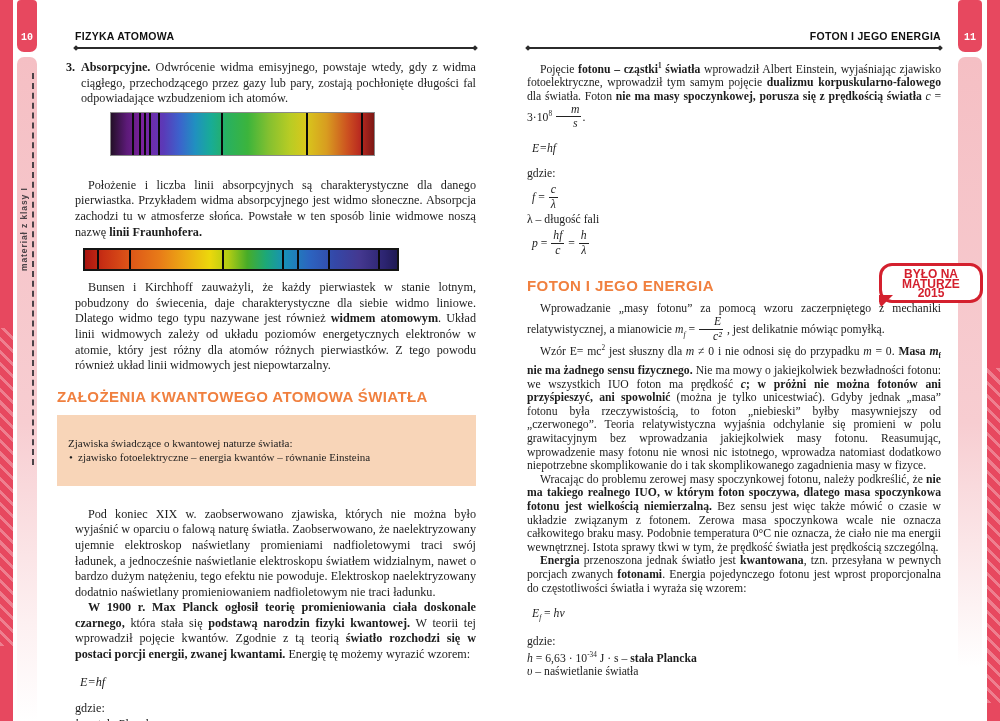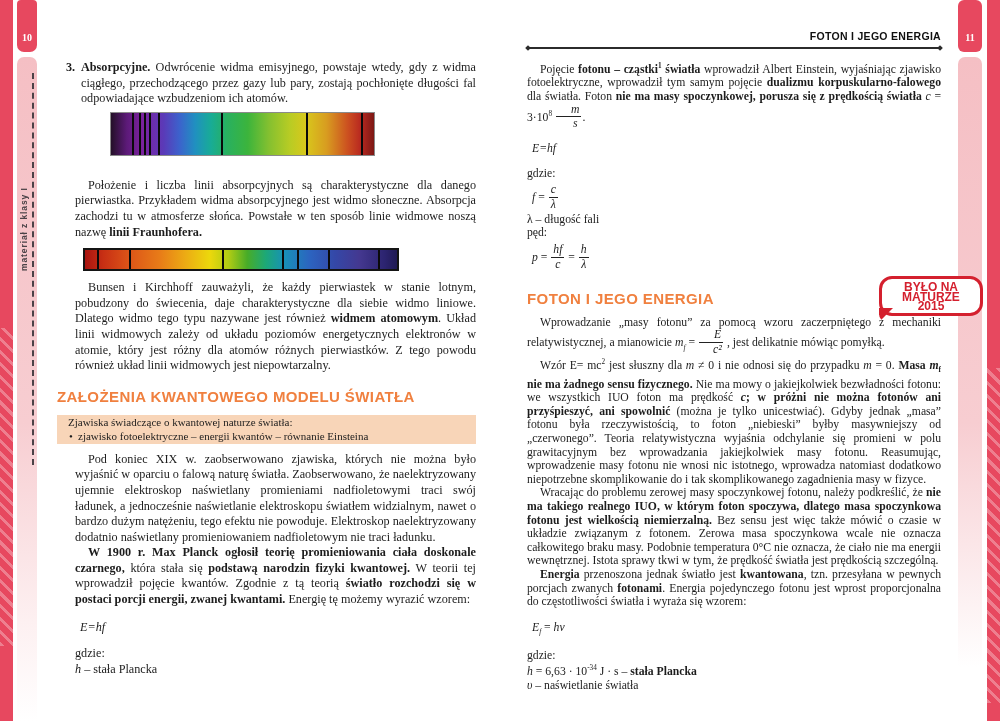--- a/index.html
+++ b/index.html
@@ -7,24 +7,24 @@
           font-family:"Liberation Serif",serif;color:#1c1c1c;}
   
   .bar{position:absolute;top:0;bottom:0;width:13px;background:#e7485f;}
   .bar.left{left:0}.bar.right{right:0}
   .stripes{position:absolute;left:0;right:0;
            background:repeating-linear-gradient(45deg,rgba(255,255,255,.30) 0 3px,rgba(255,255,255,0) 3px 9px);}
   .s-left{top:328px;height:318px;}
   .s-right{top:368px;height:335px;}
   
   .tab-num{position:absolute;top:0;height:52px;background:#e7485f;border-radius:4px 4px 7px 7px;
-           color:#fff;font-family:Liberation Serif, serif;font-weight:bold;font-size:10px;}
+           color:#fff;font-family:Liberation Mono, monospace;font-weight:bold;font-size:10px;}
   .tab-num span{position:absolute;bottom:9px;left:0;right:0;text-align:center;}
   .tab-left{left:17px;width:20px;}
-  .tab-right{left:958px;width:24px;border-radius:6px;}
+  .tab-right{left:958px;width:24px;}
   
   .strip{position:absolute;border-radius:7px 7px 0 0;}
   .strip-left{left:17px;top:57px;width:20px;height:664px;
       background:linear-gradient(180deg,#f5bfc4 0%,#f7cdd1 55%,#fdf0f1 85%,#fff 100%);}
   .strip-right{left:958px;top:57px;width:24px;height:610px;
       background:linear-gradient(180deg,#f5bfc4 0%,#f7cdd1 60%,#fff 100%);}
   .strip-dash{position:absolute;top:16px;right:3px;height:392px;border-left:2px dashed #4b4247;}
   .strip-text{position:absolute;top:52px;left:2px;height:240px;width:13px;
       writing-mode:vertical-rl;transform:rotate(180deg);
       font-family:"Liberation Sans",sans-serif;font-size:8.5px;font-weight:bold;
@@ -55,21 +55,21 @@
       #d89c20 82%,#cc5020 90%,#b82820 95%,#7c1814 100%);}
   .spec2{margin:8px 0 0 8px;width:312px;height:19px;border:2px solid #141414;
     background:linear-gradient(90deg,#a81410 0%,#c83014 6%,#dc5418 14%,#e87c18 24%,#ecaa14 32%,
       #ecd80c 40%,#b0cc14 46%,#48ac28 52%,#1ca878 58%,#1890b8 64%,#2c64c0 72%,#3448a8 80%,
       #443890 88%,#2c2470 96%,#201a54 100%);}
   .sline{position:absolute;top:0;bottom:0;width:2px;background:#0a0a0a;}
   
   .sec-heading{margin:15px 0 0 -18px;font-family:"Liberation Sans",sans-serif;font-weight:bold;
                font-size:15px;letter-spacing:.4px;color:#f0803f;text-align:left;}
   .sec-heading.right{margin-left:0;}
-  .info-box{margin:11px 0 0 -18px;width:397px;background:#f8d5b8;padding:1px 11px;
+  .info-box{margin:11px 0 0 -18px;width:397px;background:#f8d5b8;padding:22px 11px;
             font-size:11px;line-height:13.2px;text-align:left;}
   .info-box ul{margin:0;padding:0;list-style:none;}
   .info-box li{padding-left:10px;position:relative;}
   .info-box li::before{content:"\2022";position:absolute;left:1px;}
   
   .formula{margin-top:12px;padding-left:5px;}
   .gdzie{margin-top:11px;}
   .defs p{margin:0;}
   .frac{display:inline-block;vertical-align:-0.55em;text-align:center;line-height:1;margin:0 1px;}
   .frac .num{display:block;padding:0 2px 1px;border-bottom:1px solid #222;font-style:italic;}
@@ -79,21 +79,21 @@
   .sec2-wrap{position:relative;margin-top:22px;}
   .stamp{position:absolute;left:352px;top:-16px;width:88px;background:#fff;border:3px solid #d4202e;
          border-radius:13px;padding:3px 5px 2px;color:#d4202e;text-align:center;
          font-family:"Liberation Sans",sans-serif;font-weight:bold;}
   .stamp .l1{font-size:12px;line-height:10px;}
   .stamp .l2{font-size:12px;line-height:9px;}
   .stamp::after{content:"";position:absolute;left:-3px;bottom:-9px;
          border:7px solid transparent;border-left-color:#d4202e;border-top-color:#d4202e;
          border-radius:0 0 0 8px;}
   
-  .mt6{margin-top:22px}.mt8{margin-top:8px}.mt9{margin-top:9px}.mt10{margin-top:10px}.mt2{margin-top:2px}
+  .mt6{margin-top:22px}.mt8{margin-top:21px}.mt9{margin-top:9px}.mt10{margin-top:10px}.mt2{margin-top:2px}
 </style>
 </head>
 <body>
 
 <div class="canvas">
 
   <div class="bar left">
     <div class="stripes s-left"></div>
   </div>
   <div class="bar right">
@@ -106,20 +106,27 @@
   <div class="strip strip-left">
     <div class="strip-dash"></div>
     <div class="strip-text">materiał z klasy I</div>
   </div>
 
   <div class="tab-num tab-right">
     <span>11</span>
   </div>
   <div class="strip strip-right"></div>
 
+  <div class="runhead runhead-left">
+    <div>FIZYKA ATOMOWA</div>
+    <div class="runhead-rule">
+      <i class="dmark dl"></i>
+      <i class="dmark dr"></i>
+    </div>
+  </div>
   <div class="runhead runhead-right">
     <div>FOTON I JEGO ENERGIA</div>
     <div class="runhead-rule">
       <i class="dmark dl"></i>
       <i class="dmark dr"></i>
     </div>
   </div>
 
   <div class="col col-left">
     <p class="item3">
@@ -145,26 +152,26 @@
         <div class="sline" style="left: 14%;"></div>
         <div class="sline" style="left: 44%;"></div>
         <div class="sline" style="left: 63%;"></div>
         <div class="sline" style="left: 68%;"></div>
         <div class="sline" style="left: 78%;"></div>
         <div class="sline" style="left: 94%;"></div>
       </div>
 
     <p class="mt9 ind"><span>Bunsen i Kirchhoff zauważyli, że każdy pierwiastek w stanie lotnym, pobudzony do świecenia, daje charakterystyczne dla siebie widmo liniowe. Dlatego widmo tego typu nazywane jest również </span><span class="b">widmem atomowym</span><span>. Układ linii widmowych zależy od układu poziomów energetycznych elektronów w atomie, który jest różny dla atomów różnych pierwiastków. Z tego powodu również układ linii widmowych jest niepowtarzalny.</span></p>
 
-    <h2 class="sec-heading">ZAŁOŻENIA KWANTOWEGO MODELU ŚWIATŁA</h2>
+    <h2 class="sec-heading">ZAŁOŻENIA KWANTOWEGO ATOMOWA ŚWIATŁA</h2>
 
     <div class="info-box">
       <div>Zjawiska świadczące o kwantowej naturze światła:</div>
       <ul>
-        <li>zjawisko fotoelektryczne – energii kwantów – równanie Einsteina</li>
+        <li>zjawisko fotoelektryczne – energia kwantów – równanie Einsteina</li>
       </ul>
     </div>
 
     <p class="mt8 ind"><span>Pod koniec XIX w. zaobserwowano zjawiska, których nie można było wyjaśnić w oparciu o falową naturę światła. Zaobserwowano, że naelektryzowany ujemnie elektroskop naświetlany promieniami nadfioletowymi traci swój ładunek, a jednocześnie naświetlanie elektroskopu światłem widzialnym, nawet o bardzo dużym natężeniu, tego efektu nie powoduje. Elektroskop naelektryzowany dodatnio naświetlany promieniowaniem nadfioletowym nie traci ładunku.</span></p>
     <p class="ind"><span class="b">W 1900 r. Max Planck ogłosił teorię promieniowania ciała doskonale czarnego,</span><span> która stała się </span><span class="b">podstawą narodzin fizyki kwantowej.</span><span> W teorii tej wprowadził pojęcie kwantów. Zgodnie z tą teorią </span><span class="b">światło rozchodzi się w postaci porcji energii, zwanej kwantami.</span><span> Energię tę możemy wyrazić wzorem:</span></p>
 
     <p class="formula"><span class="i">E=hf</span></p>
     <p class="gdzie">gdzie:</p>
     <div class="defs">
       <p><span class="i">h</span><span> – stała Plancka</span></p>
@@ -172,21 +179,20 @@
     </div>
   </div>
 
   <div class="col col-right">
     <p class="mt2 ind"><span>Pojęcie </span><span class="b">fotonu – cząstki</span><sup class="b">1</sup><span class="b"> światła</span><span> wprowadził Albert Einstein, wyjaśniając zjawisko fotoelektryczne, wprowadził tym samym pojęcie </span><span class="b">dualizmu korpuskularno-falowego</span><span> dla światła. Foton </span><span class="b">nie ma masy spoczynkowej, porusza się z prędkością światła</span><span> </span><span class="i">c</span><span> = 3·10</span><sup>8</sup><span> </span><span class="frac"><span class="num">m</span><span class="den">s</span></span><span>.</span></p>
 
     <p class="formula"><span class="i">E=hf</span></p>
     <p class="gdzie">gdzie:</p>
     <p class="fline"><span class="i">f </span><span>= </span><span class="frac"><span class="num">c</span><span class="den">λ</span></span></p>
     <p class="mt2"><span>λ – długość fali</span></p>
-    <p>pęd:</p>
     <p class="fline"><span class="i">p </span><span>= </span><span class="frac"><span class="num">hf</span><span class="den">c</span></span><span> = </span><span class="frac"><span class="num">h</span><span class="den">λ</span></span></p>
 
     <div class="sec2-wrap">
       <h2 class="sec-heading right" style="margin-top:0">FOTON I JEGO ENERGIA</h2>
       <div class="stamp">
         <div class="l1">BYŁO NA MATURZE</div>
         <div class="l2">2015</div>
       </div>
     </div>
 

